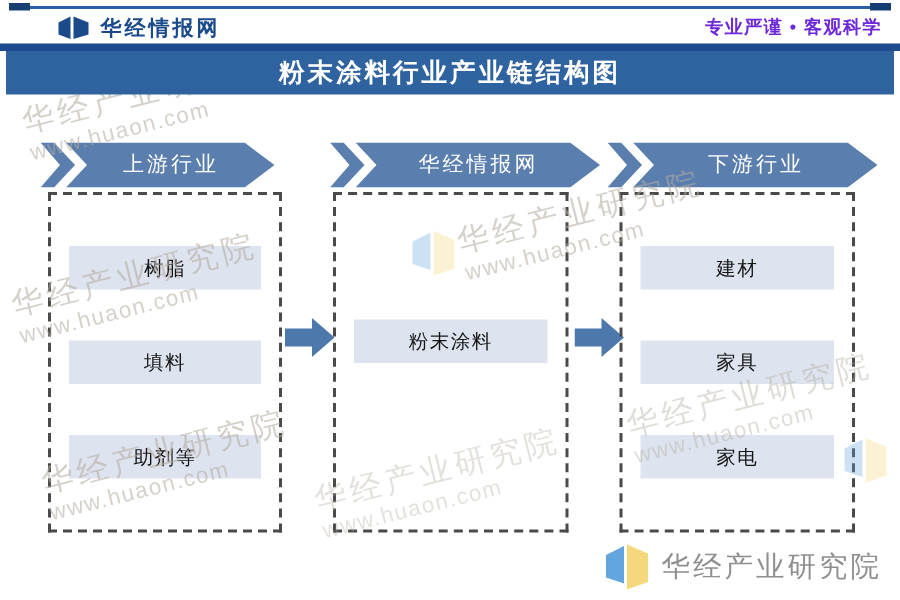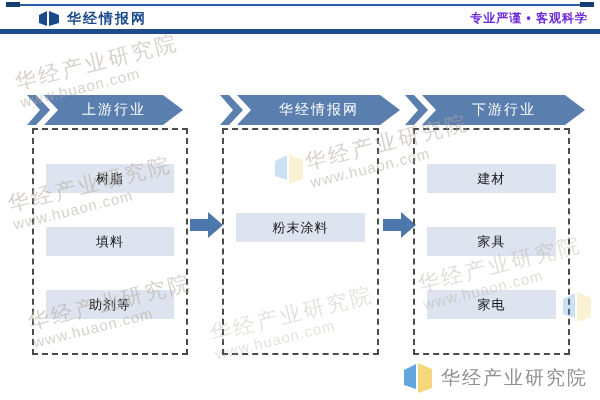--- a/index.html
+++ b/index.html
@@ -56,20 +56,23 @@
         <polygon points="1,5 9,1 9,16 1,13" fill="#1b4a8b"></polygon>
         <polygon points="11,1 21,5 21,13 11,16" fill="#1b4a8b"></polygon>
       </svg>
       <span class="brand-text">华经情报网</span>
     </div>
     <span class="tagline">专业严谨 • 客观科学</span>
   </div>
 
   <div class="divider-bar"></div>
 
+  <div class="title-bar">
+    <span class="title-text">粉末涂料行业产业链结构图</span>
+  </div>
 
   <div class="diagram">
 
     <div class="banner" style="left:27px;top:95px;width:156px;">
       <svg width="156" height="30" viewBox="0 0 156 30">
         <polygon points="0,0 9,0 23,15 9,30 0,30 13,15" fill="#5a7eae"></polygon>
         <polygon points="17,0 136,0 156,15 136,30 17,30 31,15" fill="#5a7eae"></polygon>
       </svg>
       <span class="banner-label">上游行业</span>
     </div>

